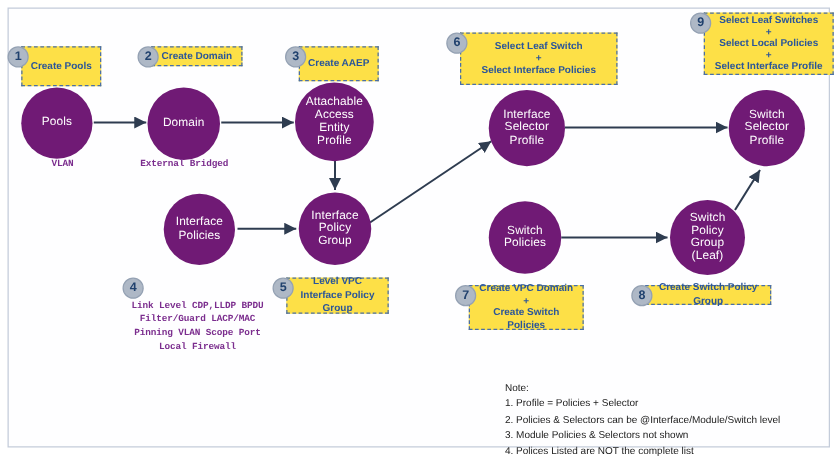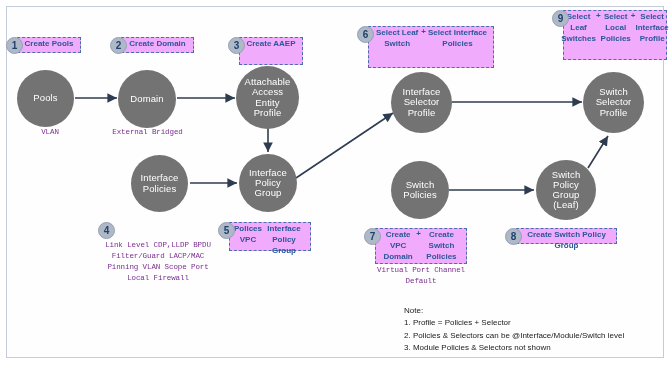--- a/index.html
+++ b/index.html
@@ -20,21 +20,21 @@
     left:6px; top:6px;
     width:658px; height:352px;
     border:1px solid #c4ccda;
     box-sizing:border-box;
     background:#fefeff;
   }
   
   .node{
     position:absolute;
     border-radius:50%;
-    background:#737373;
+    background:#701a75;
     color:#ffffff;
     display:flex;
     align-items:center;
     justify-content:center;
     text-align:center;
     line-height:1.08;
     font-size:9.5px;
     letter-spacing:.1px;
     box-sizing:border-box;
   }
@@ -50,42 +50,42 @@
     font-size:10px;
     font-weight:bold;
     display:flex;align-items:center;justify-content:center;
     box-sizing:border-box;
     z-index:6;
   }
   
   .cbox{
     position:absolute;
     border:1px dashed #4a6fa8;
-    background:#f0abfc;
+    background:#fde047;
     color:#2b5699;
     font-size:8px;
     font-weight:bold;
     display:flex;
-    flex-direction:row;
-    align-items:flex-start;
+    flex-direction:column;
+    align-items:center;
     justify-content:center;
     text-align:center;
     line-height:1.35;
     box-sizing:border-box;
     padding:1px 4px;
     z-index:5;
   }
   .cbox .plus{font-size:8px;line-height:1;}
   
   .mono{
     position:absolute;
     color:#7b2d8e;
     font-family:"Liberation Mono", monospace;
     font-size:7.5px;
-    font-weight:normal;
+    font-weight:bold;
     text-align:center;
     line-height:1.45;
     letter-spacing:-.1px;
     white-space:nowrap;
   }
   .mono.block{white-space:normal;}
   
   .note{
     position:absolute;
     color:#1a1a1a;
@@ -180,21 +180,21 @@
     <div>
       <span>Switch</span>
       <span>Selector</span>
       <span>Profile</span>
     </div>
   </div>
 
   <div class="badge" style="left:6px;top:37px;">
     <span>1</span>
   </div>
-  <div class="cbox" style="left:17px;top:37px;width:64px;height:16px;">
+  <div class="cbox" style="left:17px;top:37px;width:64px;height:32px;">
     <span>Create Pools</span>
   </div>
 
   <div class="badge" style="left:110px;top:37px;">
     <span>2</span>
   </div>
   <div class="cbox" style="left:121px;top:37px;width:73px;height:16px;">
     <span>Create Domain</span>
   </div>
 
@@ -206,21 +206,21 @@
   </div>
 
   <div class="badge" style="left:98px;top:222px;">
     <span>4</span>
   </div>
 
   <div class="badge" style="left:218px;top:222px;">
     <span>5</span>
   </div>
   <div class="cbox" style="left:229px;top:222px;width:82px;height:29px;">
-    <span>Polices VPC</span>
+    <span>Level VPC</span>
     <span>Interface Policy Group</span>
   </div>
 
   <div class="badge" style="left:357px;top:26px;">
     <span>6</span>
   </div>
   <div class="cbox" style="left:368px;top:26px;width:126px;height:42px;">
     <span>Select Leaf Switch</span>
     <span class="plus">+</span>
     <span>Select Interface Policies</span>
@@ -263,24 +263,21 @@
 
   <div class="mono block" style="left:95px;top:240px;width:126px;">
     <span class="nrow">Link Level</span>
     <span class="nrow">CDP,LLDP</span>
     <span class="nrow">BPDU Filter/Guard</span>
     <span class="nrow">LACP/MAC Pinning</span>
     <span class="nrow">VLAN Scope Port Local</span>
     <span class="nrow">Firewall</span>
   </div>
 
-  <div class="mono block" style="left:366px;top:265px;width:110px;">
-    <span class="nrow">Virtual Port Channel</span>
-    <span class="nrow">Default</span>
-  </div>
 
   <div class="note" style="left:404px;top:305px;">
     <span class="nrow">Note:</span>
     <span class="nrow">1. Profile = Policies + Selector</span>
     <span class="nrow">2. Policies &amp; Selectors can be @Interface/Module/Switch level</span>
     <span class="nrow">3. Module Policies &amp; Selectors not shown</span>
+    <span class="nrow">4. Polices Listed are NOT the complete list</span>
   </div>
 </div>
 
 </body></html>

